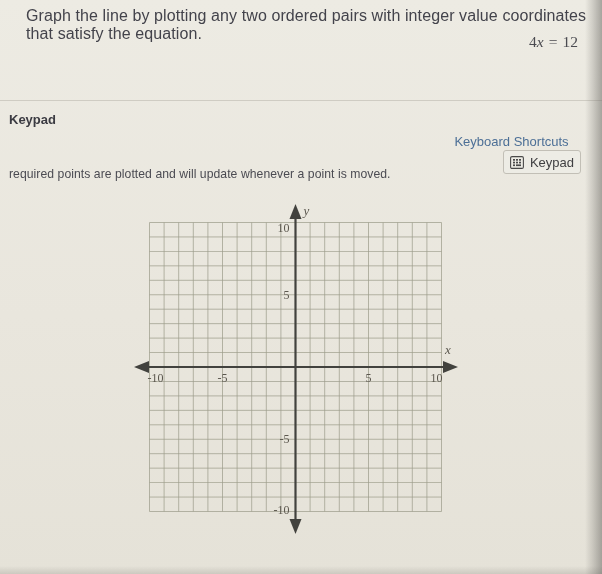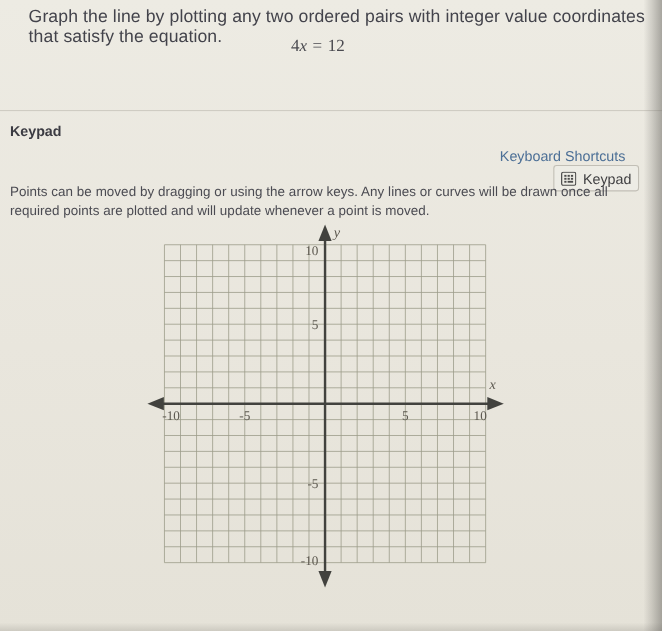--- a/index.html
+++ b/index.html
@@ -6,21 +6,21 @@
   body{
     width:602px;height:574px;position:relative;overflow:hidden;
     font-family:"Liberation Sans", sans-serif;
     background:linear-gradient(180deg,#edebe3 0%,#e9e6dd 55%,#e5e2d8 100%);
   }
   .question{
     position:absolute;left:26px;top:7px;width:584px;
     font-size:16px;letter-spacing:.1px;color:#43434b;
   }
   .equation{
-    position:absolute;left:0;top:33px;width:578px;text-align:center;
+    position:absolute;left:0;top:33px;width:578px;text-align:right;
     font-family:"Liberation Serif", serif;font-size:15.5px;color:#4a4a50;
   }
   .equation .var{font-style:italic;}
   .equation .sign{padding:0 5px;}
   .divider{
     position:absolute;left:0;top:100px;width:602px;height:0;
     border-top:1px solid #cfccc3;
   }
   .answer-label{
     position:absolute;left:9px;top:112px;
@@ -85,21 +85,20 @@
           <rect x="6" y="8.4" width="5" height="1.7"></rect>
       </g>
     </svg>
   </span>
   <span>Keypad</span>
 </button>
 
 <a class="kbd-link">Keyboard Shortcuts</a>
 
 <div class="instructions">
-  <div>Points can be moved by dragging or using the arrow keys. Any lines or curves will be drawn once all</div>
   <div>required points are plotted and will update whenever a point is moved.</div>
 </div>
 
 <div class="graph-board" id="graph-board"><svg width="328" height="336">
       <line x1="17.5" y1="21.5" x2="17.5" y2="310.5" stroke="#9c9c8a" stroke-width="0.8" opacity="0.9"></line>
       <line x1="32.099999999999994" y1="21.5" x2="32.099999999999994" y2="310.5" stroke="#9c9c8a" stroke-width="0.8" opacity="0.9"></line>
       <line x1="46.7" y1="21.5" x2="46.7" y2="310.5" stroke="#9c9c8a" stroke-width="0.8" opacity="0.9"></line>
       <line x1="61.3" y1="21.5" x2="61.3" y2="310.5" stroke="#9c9c8a" stroke-width="0.8" opacity="0.9"></line>
       <line x1="75.9" y1="21.5" x2="75.9" y2="310.5" stroke="#9c9c8a" stroke-width="0.8" opacity="0.9"></line>
       <line x1="90.5" y1="21.5" x2="90.5" y2="310.5" stroke="#9c9c8a" stroke-width="0.8" opacity="0.9"></line>

